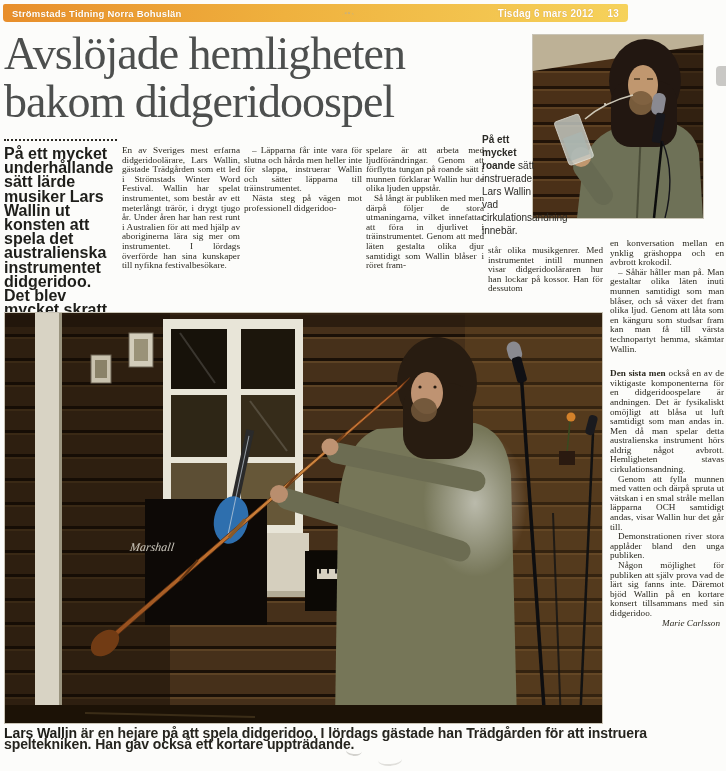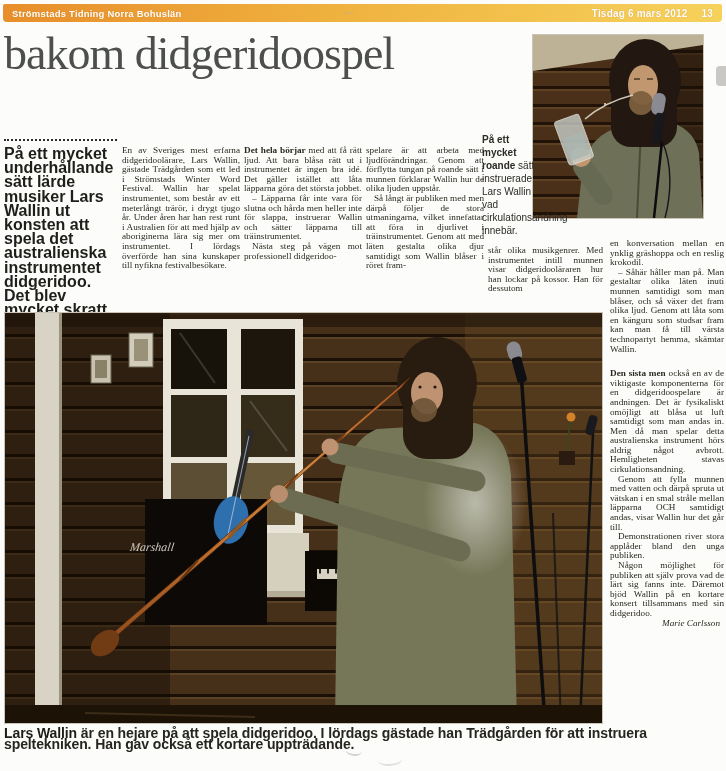--- a/index.html
+++ b/index.html
@@ -6,21 +6,21 @@
   body{
     width:726px;height:771px;position:relative;overflow:hidden;
     background:#fcfcfa;
     font-family:"Liberation Sans",sans-serif;
     color:#29271f;
   }
   .abs{position:absolute;}
 
   
   .masthead{
-    left:3px;top:4px;width:719px;height:18px;
+    left:3px;top:4px;width:625px;height:18px;
     background:linear-gradient(90deg,#e88e2b 0%,#efb13e 45%,#f6d25b 100%);
     border-radius:2px 2px 4px 4px;
     display:flex;align-items:center;justify-content:space-between;
     padding:0 9px;box-sizing:border-box;
     color:#fff;font-weight:bold;font-size:9.5px;letter-spacing:0.2px;
     text-shadow:0 0 1px rgba(180,110,20,.6);
     gap:29px;
   }
   .masthead-right{display:flex;gap:14px;font-size:10px;justify-content:space-between;}
 
@@ -92,20 +92,21 @@
   <span>Strömstads Tidning Norra Bohuslän</span>
   <span class="masthead-right">
     <span>Tisdag 6 mars 2012</span>
     <span>13</span>
   </span>
 </div>
 
 <div class="abs smudge s3"></div>
 
 <h1 class="abs headline" style="margin:0;">
+  <span style="display:block">Avslöjade hemligheten</span>
   <span style="display:block">bakom didgeridoospel</span>
 </h1>
 
 <div class="abs photo-top">
   <svg width="170" height="183" viewBox="0 0 170 183">
     <defs>
       <pattern id="planks2" width="170" height="18" patternUnits="userSpaceOnUse">
         <rect width="170" height="18" fill="#4a3018"></rect>
         <rect y="0" width="170" height="2" fill="#5e4122"></rect>
         <rect y="15" width="170" height="3" fill="#211308"></rect>
@@ -150,36 +151,35 @@
 
 <div class="abs gray-tab"></div>
 
 <div class="abs lead-col">På ett mycket underhållande sätt lärde musiker Lars Wallin ut konsten att spela det australienska instrumentet didgeridoo. Det blev mycket skratt då Wallin instruerade hur man håller tungan rätt i mun.</div>
 
 <div class="abs bodycol col2">
   <p>En av Sveriges mest erfarna didgeridoolärare, Lars Wallin, gästade Trädgården som ett led i Strömstads Winter Word Festival. Wallin har spelat instrumentet, som består av ett meterlångt trärör, i drygt tjugo år. Under åren har han rest runt i Australien för att med hjälp av aboriginerna lära sig mer om instrumentet. I lördags överförde han sina kunskaper till nyfikna festivalbesökare.</p>
 </div>
 
 <div class="abs bodycol col3">
-  <p><span class="boldlead">Det hela börjar</span><span> med att få rätt ljud. Att bara blåsa rätt ut i instrumentet är ingen bra idé. Det gäller istället att låta läpparna göra det största jobbet.</span></p>
   <p class="indent">– Läpparna får inte vara för slutna och hårda men heller inte för slappa, instruerar Wallin och sätter läpparna till träinstrumentet.</p>
   <p class="indent">Nästa steg på vägen mot professionell didgeridoo-</p>
 </div>
 
 <div class="abs bodycol col4">
   <p>spelare är att arbeta med ljudförändringar. Genom att förflytta tungan på roande sätt i munnen förklarar Wallin hur de olika ljuden uppstår.</p>
   <p class="indent">Så långt är publiken med men därpå följer de stora utmaningarna, vilket innefattar att föra in djurlivet i träinstrumentet. Genom att med läten gestalta olika djur samtidigt som Wallin blåser i röret fram-</p>
 </div>
 
 <div class="abs bodycol col5">
   <p>står olika musikgenrer. Med instrumentet intill munnen visar didgeridooläraren hur han lockar på kossor. Han för dessutom</p>
 </div>
 
 <div class="abs bodycol col6">
-  <p>en konversation mellan en ynklig gräshoppa och en reslig krokodil.</p>
+  <p>en konversation mellan en ynklig gräshoppa och en avbrott krokodil.</p>
   <p class="indent">– Såhär håller man på. Man gestaltar olika läten inuti munnen samtidigt som man blåser, och så växer det fram olika ljud. Genom att låta som en känguru som studsar fram kan man få till värsta technopartyt hemma, skämtar Wallin.</p>
   <p class="gapbefore"><span class="boldlead">Den sista men</span><span> också en av de viktigaste komponenterna för en didgeridoospelare är andningen. Det är fysikaliskt omöjligt att blåsa ut luft samtidigt som man andas in. Men då man spelar detta australienska instrument hörs aldrig något avbrott. Hemligheten stavas cirkulationsandning.</span></p>
   <p class="indent">Genom att fylla munnen med vatten och därpå spruta ut vätskan i en smal stråle mellan läpparna OCH samtidigt andas, visar Wallin hur det går till.</p>
   <p class="indent">Demonstrationen river stora applåder bland den unga publiken.</p>
   <p class="indent">Någon möjlighet för publiken att själv prova vad de lärt sig fanns inte. Däremot bjöd Wallin på en kortare konsert tillsammans med sin didgeridoo.</p>
   <p class="byline">Marie Carlsson</p>
 </div>
 
 <div class="abs photo-main">
   <svg width="597" height="410" viewBox="0 0 597 410">

